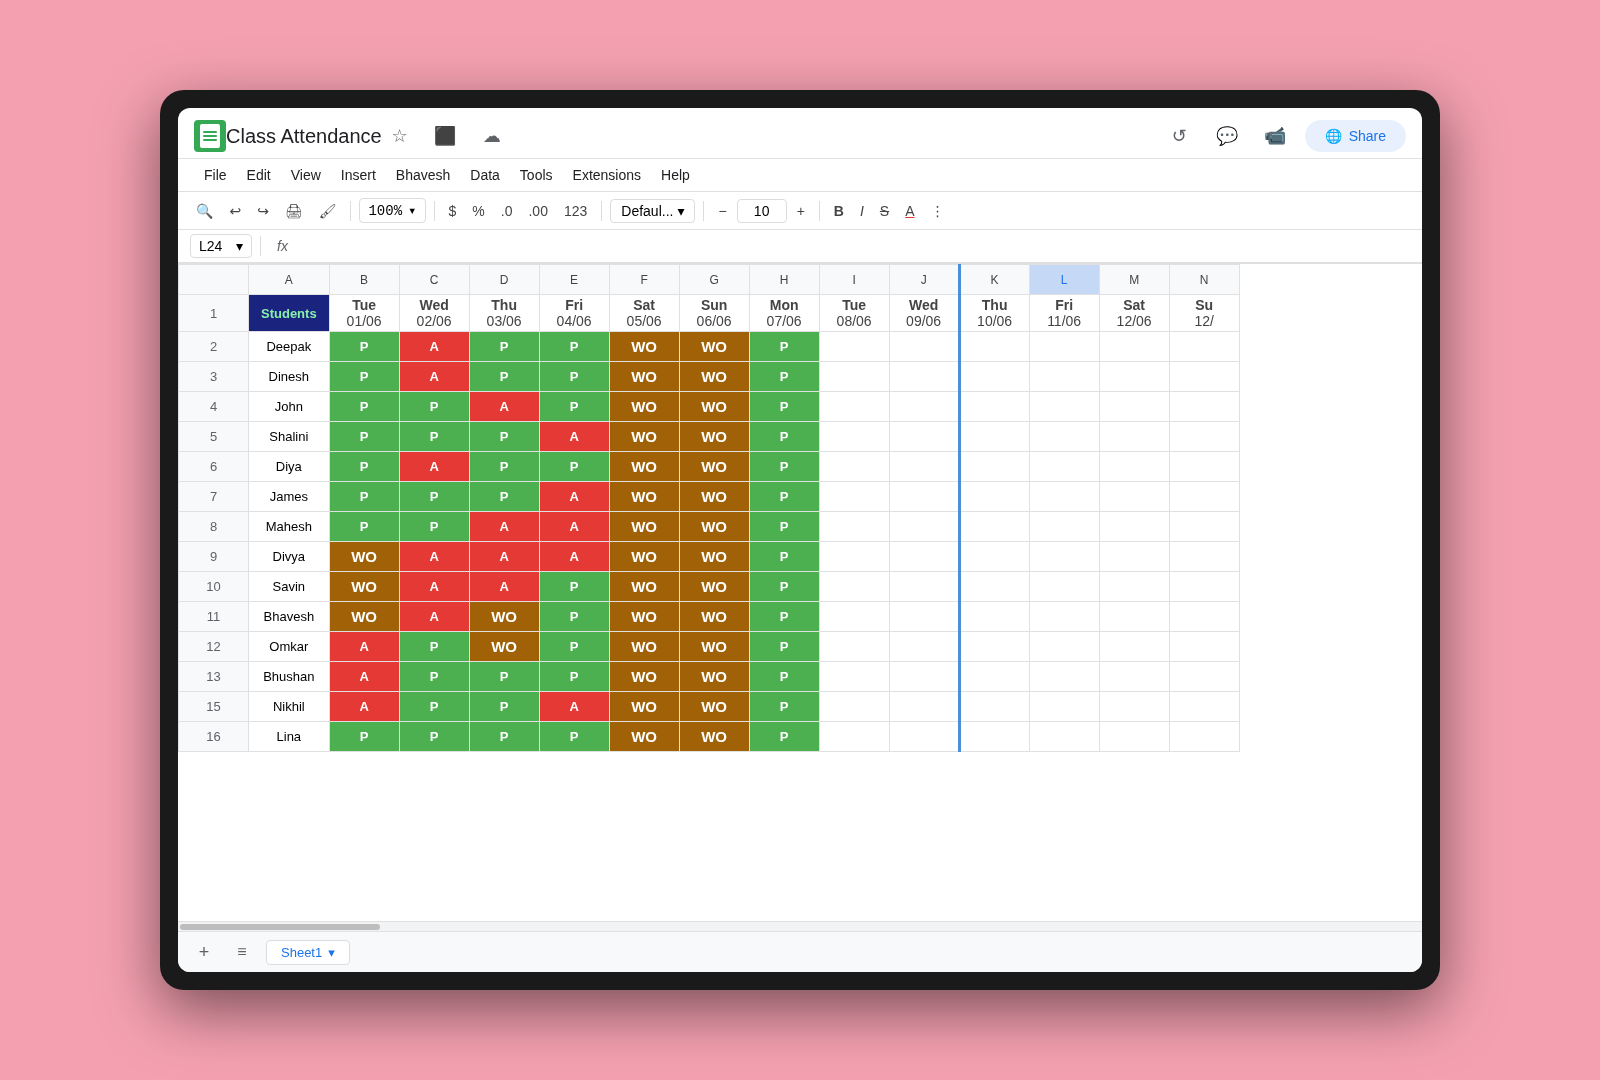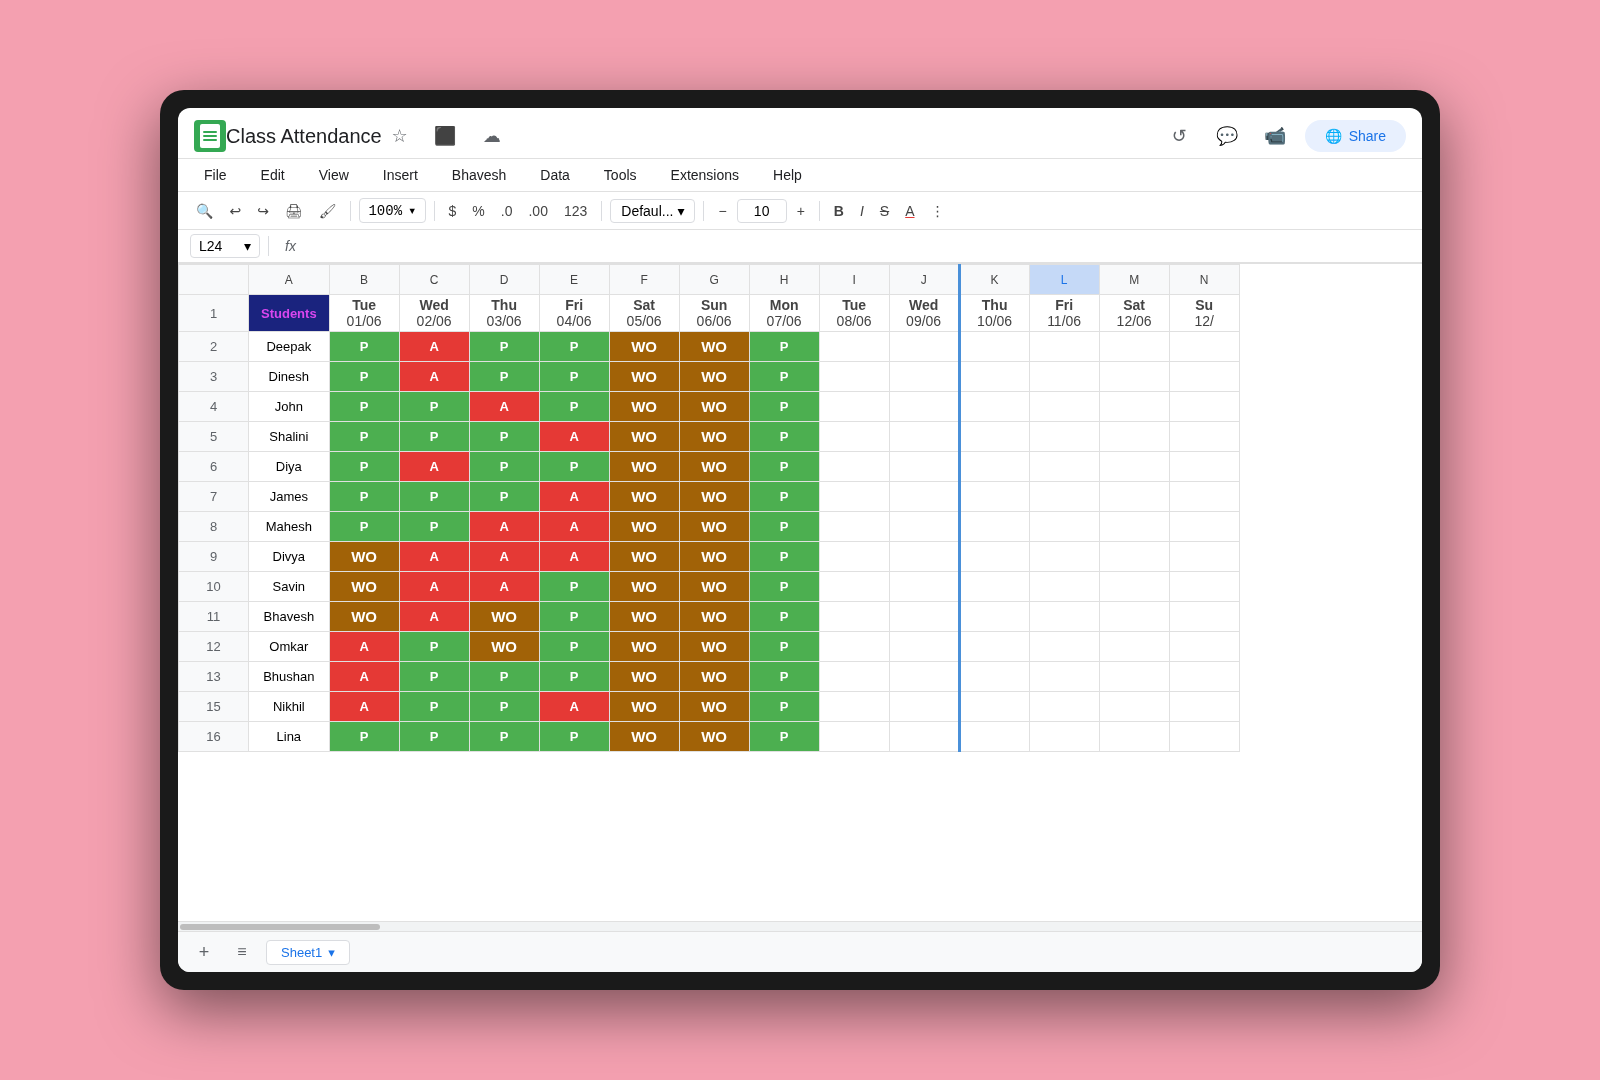--- a/index.html
+++ b/index.html
@@ -107,21 +107,21 @@
       font-weight: 500;
       cursor: pointer;
       display: flex;
       align-items: center;
       gap: 6px;
     }
     
     .menu-bar {
       display: flex;
       align-items: center;
-      gap: 14px;
+      gap: 0;
       padding: 2px 16px;
       border-bottom: 1px solid #e0e0e0;
     }
     .menu-item {
       padding: 6px 10px;
       font-size: 14px;
       color: #202124;
       cursor: pointer;
       border-radius: 4px;
     }
@@ -181,21 +181,21 @@
       align-items: center;
       padding: 4px 12px;
       border-bottom: 2px solid #e0e0e0;
       gap: 8px;
     }
     .cell-ref {
       border: 1px solid #dadce0;
       border-radius: 4px;
       padding: 3px 8px;
       font-size: 14px;
-      width: 70px;
+      width: 62px;
       display: flex;
       align-items: center;
       justify-content: space-between;
     }
     .formula-sep { width: 1px; height: 20px; background: #dadce0; }
     .fx-icon { font-size: 14px; color: #5f6368; padding: 0 8px; font-style: italic; }
     
     .spreadsheet-container {
       flex: 1;
       overflow: auto;
@@ -240,21 +240,21 @@
     
     .corner-cell {
       background: #f8f9fa;
       border: 1px solid #e0e0e0;
       min-width: 40px;
       width: 40px;
     }
     
     .student-header {
       background: #1a237e;
-      color: #d946ef;
+      color: #86efac;
       font-weight: bold;
       min-width: 120px;
       padding: 6px 12px;
     }
     .student-name {
       min-width: 120px;
       padding: 4px 12px;
       text-align: center;
       background: #fff;
     }

